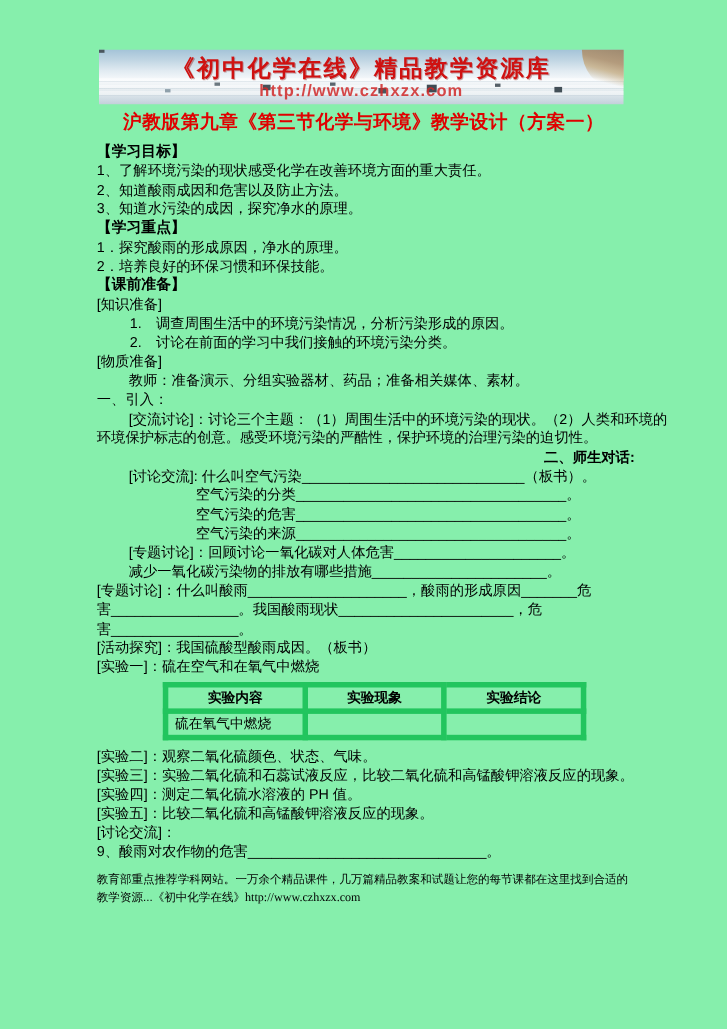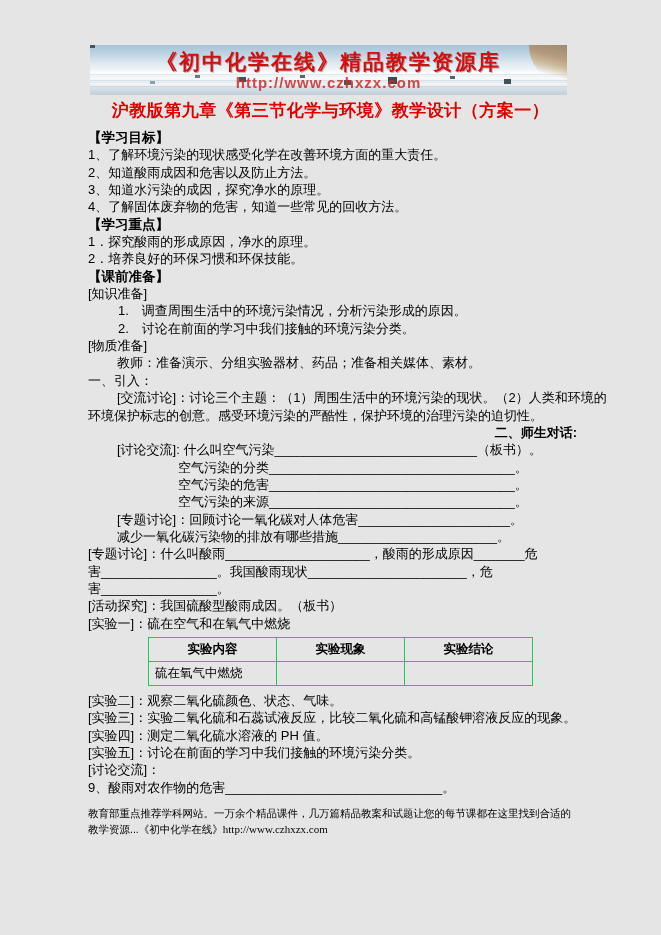--- a/index.html
+++ b/index.html
@@ -1,18 +1,18 @@
 <!DOCTYPE html>
 <html><head>
 <meta charset="utf-8">
 <style>
   * { margin:0; padding:0; box-sizing:border-box; }
   html,body { background:#ffffff; }
   body { font-family:"Liberation Sans", sans-serif; color:#000; }
-  .page { position:relative; width:661px; height:935px; background:#e5e5e5; overflow:hidden;padding-left:33px; }
+  .page { position:relative; width:661px; height:935px; background:#86efac; overflow:hidden;padding-left:33px; }
 
   
   .banner { position:absolute; left:90px; top:45px; width:477px; height:50px; overflow:hidden; }
   .banner-sea { position:absolute; inset:0;
     background:linear-gradient(180deg,#a4c3d8 0%,#bed4e2 18%,#e0eaf1 38%,#f6f9fb 55%,#eef2f5 66%,#dfe7ec 80%,#ccd8e1 93%,#c2cfd9 100%); }
   .banner-streaks { position:absolute; left:0; right:0; top:26px; height:16px; opacity:.5;
     background:repeating-linear-gradient(180deg, rgba(255,255,255,.9) 0 3px, rgba(140,165,182,.35) 3px 4px, rgba(255,255,255,0) 4px 6px); }
   .banner-boats { position:absolute; left:0; top:0; width:5px; height:3px; background:#4a565e;
     box-shadow: 150px 33px 0 1px #46525a, 210px 30px 0 0 #5a666e, 300px 34px 0 2px #3f4b53, 360px 31px 0 0 #566068,
                 255px 36px 0 1px #4a565e, 105px 30px 0 0 #6c7880, 415px 35px 0 1px #434f57, 60px 36px 0 0 #8fa0ab; }
@@ -33,21 +33,21 @@
   .content { position:absolute; left:88px; top:129px; width:489px; font-size:13px; }
   .ln { line-height:17.35px; min-height:17.35px; white-space:nowrap; }
   .ln.h  { font-weight:bold; font-size:13.5px; }
   .ln.b  { font-weight:bold;text-align:right; }
   .ln.i1 { padding-left:29px; }
   .ln.i2 { padding-left:30px; }
   .ln.i3 { padding-left:90px; }
 
   
   .exp-table { border-collapse:collapse; margin:5px 0 2px 60px; width:385px; table-layout:fixed; }
-  .exp-table th, .exp-table td { border:1px solid #22c55e; height:24px; font-size:12.5px; padding:1px 6px; }
+  .exp-table th, .exp-table td { border:5px solid #22c55e; height:24px; font-size:12.5px; padding:1px 6px; }
   .exp-table th { font-weight:bold; text-align:center; }
   .exp-table td { text-align:left; }
   .after-table { margin-top:6px; }
 
   
   .footer { margin-top:9px; font-size:10.5px; }
   .footer .ln { line-height:16px; min-height:16px; }
   .footer-url { font-family:"Liberation Serif", serif; font-size:11px; }
 </style>
 </head>
@@ -66,21 +66,20 @@
 
   <div class="doc-title">沪教版第九章《第三节化学与环境》教学设计（方案一）</div>
 
   <div class="content">
 
     <div>
         <div class="ln h">【学习目标】</div>
         <div class="ln ">1、了解环境污染的现状感受化学在改善环境方面的重大责任。</div>
         <div class="ln ">2、知道酸雨成因和危害以及防止方法。</div>
         <div class="ln ">3、知道水污染的成因，探究净水的原理。</div>
-        <div class="ln ">4、了解固体废弃物的危害，知道一些常见的回收方法。</div>
         <div class="ln h">【学习重点】</div>
         <div class="ln ">1．探究酸雨的形成原因，净水的原理。</div>
         <div class="ln ">2．培养良好的环保习惯和环保技能。</div>
         <div class="ln h">【课前准备】</div>
         <div class="ln ">[知识准备]</div>
         <div class="ln i2">1.　调查周围生活中的环境污染情况，分析污染形成的原因。</div>
         <div class="ln i2">2.　讨论在前面的学习中我们接触的环境污染分类。</div>
         <div class="ln ">[物质准备]</div>
         <div class="ln i1">教师：准备演示、分组实验器材、药品；准备相关媒体、素材。</div>
         <div class="ln ">一、引入：</div>
@@ -114,21 +113,21 @@
             <td></td>
             <td></td>
           </tr>
         </tbody>
     </table>
 
     <div class="after-table">
         <div class="ln ">[实验二]：观察二氧化硫颜色、状态、气味。</div>
         <div class="ln ">[实验三]：实验二氧化硫和石蕊试液反应，比较二氧化硫和高锰酸钾溶液反应的现象。</div>
         <div class="ln ">[实验四]：测定二氧化硫水溶液的 PH 值。</div>
-        <div class="ln ">[实验五]：讨论在前面的学习中我们接触的环境污染分类。</div>
+        <div class="ln ">[实验五]：比较二氧化硫和高锰酸钾溶液反应的现象。</div>
         <div class="ln ">[讨论交流]：</div>
         <div class="ln ">9、酸雨对农作物的危害______________________________。</div>
       </div>
 
     <div class="footer">
       <div class="ln">教育部重点推荐学科网站。一万余个精品课件，几万篇精品教案和试题让您的每节课都在这里找到合适的</div>
       <div class="ln"><span>教学资源...《初中化学在线》</span><span class="footer-url">http://www.czhxzx.com</span></div>
     </div>
 
   </div>

